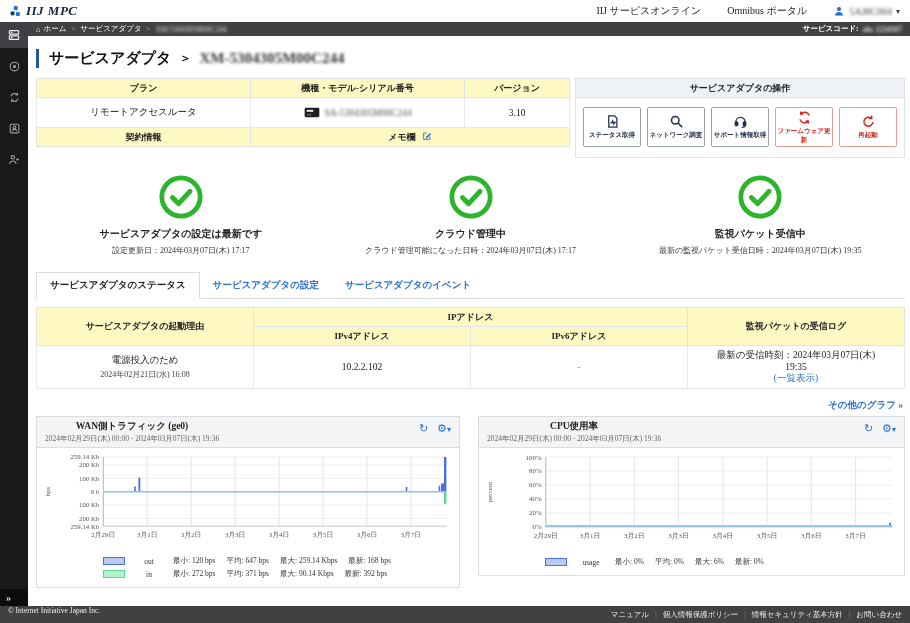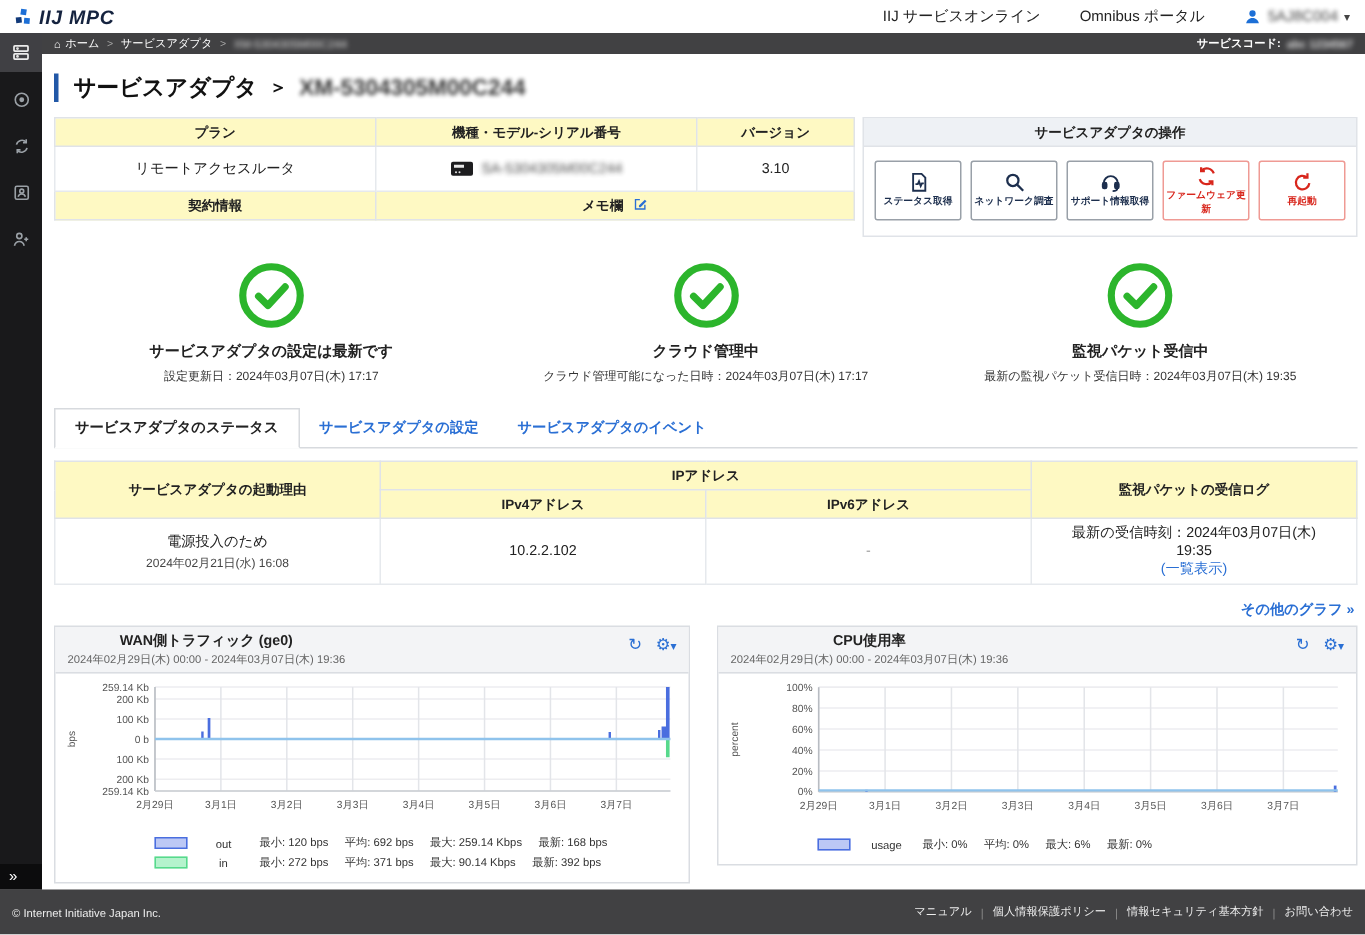--- a/index.html
+++ b/index.html
@@ -1,18 +1,18 @@
 <!DOCTYPE html>
 <html><head>
 <meta charset="utf-8">
 <style>
   * { box-sizing: border-box; margin: 0; padding: 0; }
   html,body { width:910px; height:623px; overflow:hidden; }
   body { font-family:"Liberation Sans","DejaVu Sans",sans-serif; background:#fff; color:#222; }
-  .page { width:910px; height:623px; display:flex; flex-direction:column; }
+  .page { width:910px; height:623px; display:flex; flex-direction:column;font-family:Liberation Serif, serif; }
 
   
   .topbar { height:22px; background:#fff; display:flex; align-items:center; padding:0 10px 0 9px; flex:0 0 auto; }
   .logo { display:flex; align-items:center; gap:4px; cursor:pointer; }
   .logo-text { font-size:13px; font-weight:bold; font-style:italic; color:#15233f; letter-spacing:.5px; }
   .topnav { margin-left:auto; display:flex; align-items:center; gap:26px; }
   .topnav a { font-size:10px; color:#222; text-decoration:none; }
   .userbox { display:flex; align-items:center; gap:4px; font-size:10px; color:#222; cursor:pointer; }
   .caret { font-size:8px; color:#444; }
 
@@ -90,21 +90,21 @@
   .chart-ctrls { margin-left:auto; display:flex; gap:9px; align-items:center; color:#2a6fd4; font-size:11px; padding-top:2px; }
   .chart-ctrls span { cursor:pointer; }
   .chart-body { padding:2px 4px 2px 2px; }
   .chart-plot svg { display:block; width:100%; }
   .chart-legend { padding:1px 0 6px 64px; }
   .legend-row { display:flex; align-items:center; gap:11px; font-size:7.5px; color:#333; margin-top:3px; }
   .legend-row .swatch { width:22px; height:8px; border:1px solid; display:inline-block; }
   .legend-name { width:26px; }
 
   
-  .footer { height:30px; background:#414143; color:#eee; font-size:7.5px; display:flex; align-items:center; padding:0 8px; flex:0 0 auto; }
+  .footer { height:17px; background:#414143; color:#eee; font-size:7.5px; display:flex; padding:0 8px; flex:0 0 auto; }
   .footer-links { margin-left:auto; display:flex; align-items:center; gap:6px; }
   .footer-links a { color:#eee; text-decoration:none; cursor:pointer; }
   .fsep { color:#8a8a8a; }
 </style>
 </head>
 <body>
 
 <div class="page">
 
   <header class="topbar">
@@ -418,21 +418,21 @@
                     <line x1="404.2506393861893" x2="404.2506393861893" y1="41.5" y2="53.50057883769391" stroke="#57d98c" stroke-width="2.4"></line>
                     <line x1="64" x2="406" y1="41.5" y2="41.5" stroke="#8fc3ec" stroke-width="1.6"></line>
                     <text x="11" y="41.5" font-size="6.8" fill="#555" text-anchor="middle" transform="rotate(-90 11 41.5)">bps</text>
                   </svg>
                 </div>
               <div class="chart-legend">
                   <div class="legend-row">
                     <span class="swatch" style="background:#bcc8f5;border-color:#4a6edf"></span>
                     <span class="legend-name">out</span>
                     <span class="legend-stat">最小: 120 bps</span>
-                    <span class="legend-stat">平均: 692 bps</span>
+                    <span class="legend-stat">平均: 647 bps</span>
                     <span class="legend-stat">最大: 259.14 Kbps</span>
                     <span class="legend-stat">最新: 168 bps</span>
                   </div>
                   <div class="legend-row">
                     <span class="swatch" style="background:#b5f3cd;border-color:#57d98c"></span>
                     <span class="legend-name">in</span>
                     <span class="legend-stat">最小: 272 bps</span>
                     <span class="legend-stat">平均: 371 bps</span>
                     <span class="legend-stat">最大: 90.14 Kbps</span>
                     <span class="legend-stat">最新: 392 bps</span>

